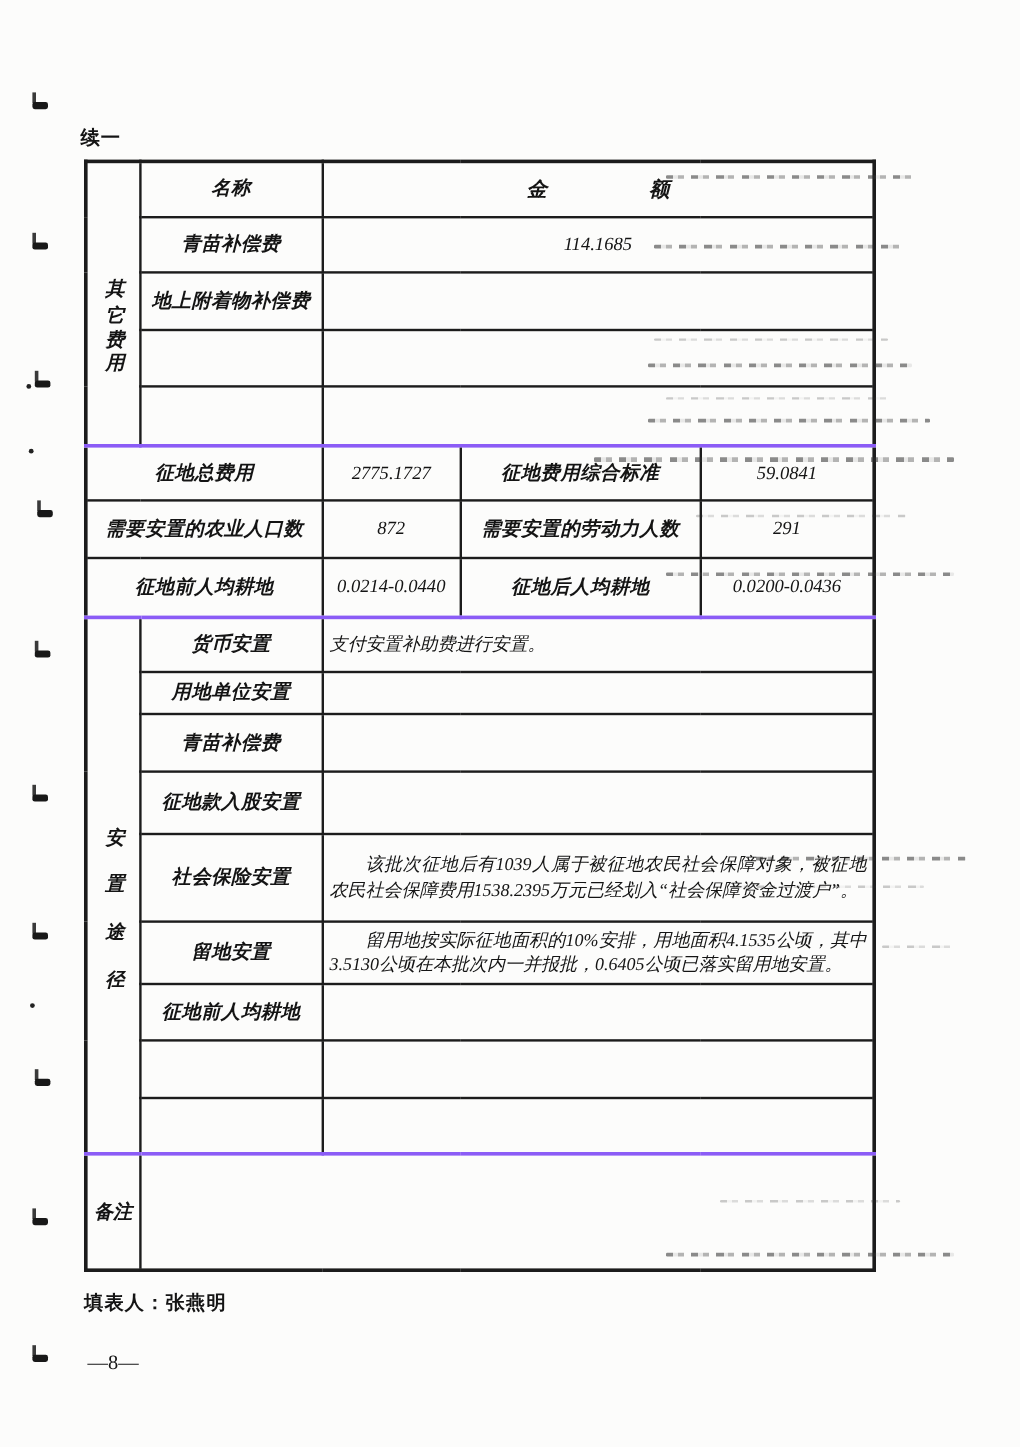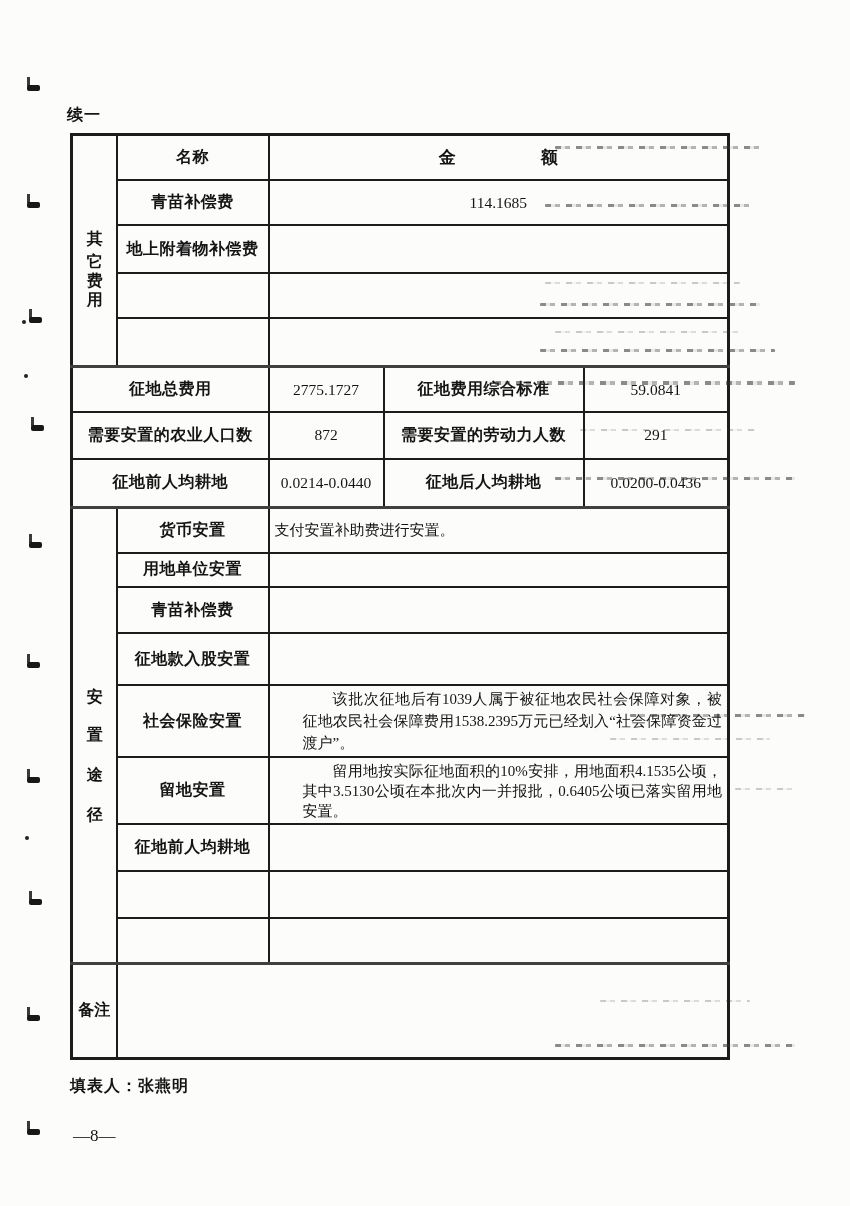--- a/index.html
+++ b/index.html
@@ -19,36 +19,36 @@
     font-size: 16px; font-weight: 600; letter-spacing: 1px;
   }
   
   table.form {
     position: absolute; left: 70px; top: 133px;
     width: 657px; height: 927px;
     border-collapse: collapse; table-layout: fixed;
     background: transparent;
   }
   table.form { border: 3px solid #1c1c1c; }
-  table.form td { border: 2px solid #1c1c1c; vertical-align: middle; overflow: hidden; }
-  tr.section-start td { border-top: 3px solid #404040; }
+  table.form td { border: 2px solid #1c1c1c; vertical-align: middle; overflow: hidden; font-style: italic; }
+  tr.section-start td { border-top: 3px solid #8b5cf6; }
   .lbl { text-align: center; font-size: 16px; font-weight: 600; letter-spacing: 0.5px; }
   .val { text-align: center; font-size: 15.5px; font-family: "Liberation Serif", "DejaVu Serif", serif; }
   .amount-hd { text-align: center; font-size: 17px; font-weight: 600; }
   .vcell { text-align: center; }
   .vtext {
     display: inline-block;
     writing-mode: vertical-rl; text-orientation: upright;
     font-size: 16px; font-weight: 600;
   }
   .vtext.fees  { letter-spacing: 21px; margin-bottom: -21px; }
   .vtext.ways  { letter-spacing: 40px; margin-bottom: -40px; }
   .content { text-align: left; font-size: 15px; padding: 2px 5px; }
   .content p { margin: 0; line-height: 22px; }
-  .content.indent p { text-indent: 2em; text-align: justify; margin-left: 28px; }
+  .content.indent p { text-indent: 2em; text-align: justify; }
   td.remarks-label { text-align: center; font-size: 16px; font-weight: 600; }
   
   .filler {
     position: absolute; left: 70px; top: 1076px;
     font-size: 16px; font-weight: 600; letter-spacing: 1px;
   }
   .pageno {
     position: absolute; left: 73px; top: 1126px;
     font-size: 17px; letter-spacing: 0px;
   }

